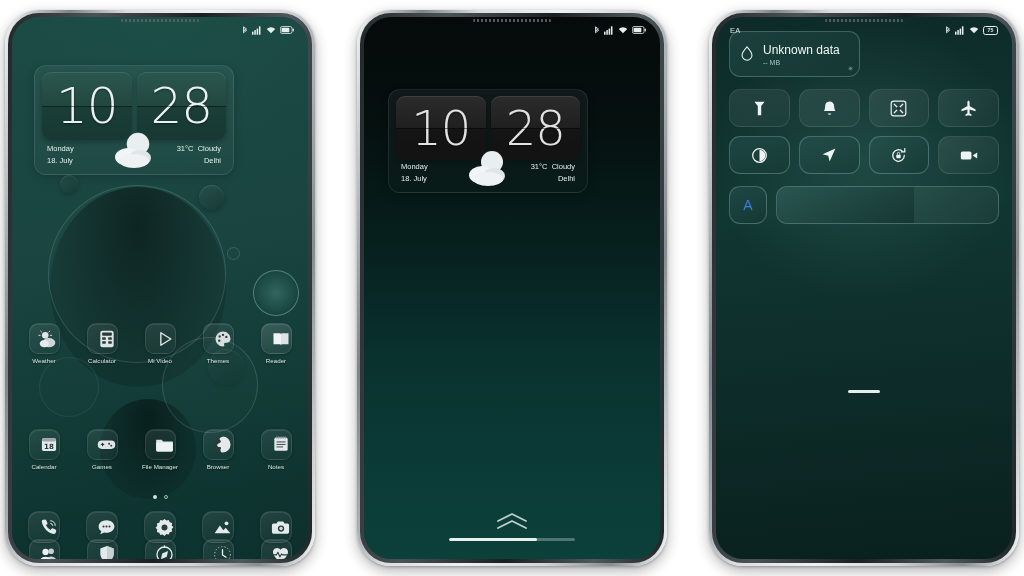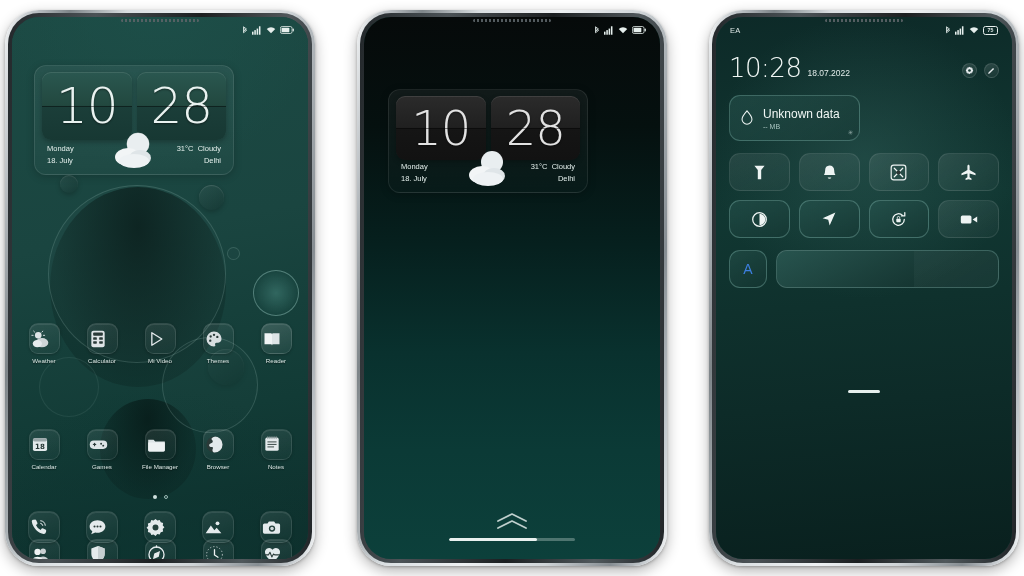--- a/index.html
+++ b/index.html
@@ -112,21 +112,21 @@
   }
 
   
   .appgrid{ position:absolute; left:10px; right:10px; z-index:12; }
   .row{ display:flex; justify-content:space-between; margin-bottom:8px; }
   .app{ width:44px; display:flex; flex-direction:column; align-items:center; gap:3px; position:relative; }
   .tile{
     width:31px; height:31px; border-radius:9px;
     background:linear-gradient(160deg,rgba(255,255,255,.085),rgba(255,255,255,.022));
     border:1px solid rgba(255,255,255,.10);
-    display:flex; align-items:center; justify-content:flex-start;
+    display:flex; align-items:center; justify-content:flex-end;
     box-shadow:0 1px 3px rgba(0,0,0,.22), inset 0 1px 0 rgba(255,255,255,.09);
     margin-top:48px;
   }
   .app .lbl{ font-size:6.2px; color:#dce8e5; text-align:center; line-height:1.25; text-shadow:0 1px 1px rgba(0,0,0,.5); }
   .app.sel::before{
     content:""; position:absolute; left:50%; top:-5px; transform:translateX(-50%);
     width:44px; height:44px; border-radius:50%;
     background:radial-gradient(circle,rgba(90,160,150,.40),rgba(40,95,88,.12) 70%);
     border:1px solid rgba(180,225,218,.38);
   }
@@ -594,37 +594,20 @@
           <svg width="10" height="8" viewBox="0 0 13 10">
               <path d="M6.5 9.2 1 3.6a7.8 7.8 0 0 1 11 0z" fill="#e6efed"></path>
             </svg>
           <span style="display:inline-flex;align-items:center;justify-content:center;width:15px;height:9px;border:1px solid #e6efed;border-radius:2.5px;">
             <span class="batt-txt">75</span>
           </span>
         </div>
       </div>
 
       <div class="qs">
-        <div class="qs-head">
-          <div class="qs-time">10:28</div>
-          <div class="qs-date">18.07.2022</div>
-          <div class="qs-head-ico">
-            <div class="circ-btn">
-              <svg width="9" height="9" viewBox="0 0 24 24">
-                  <path d="M12 2.2l2.1 1.9 2.7-.7 1.2 2.6 2.7.9-.4 2.8 1.9 2-1.9 2 .4 2.8-2.7.9-1.2 2.6-2.7-.7L12 21.8l-2.1-1.9-2.7.7-1.2-2.6-2.7-.9.4-2.8-1.9-2 1.9-2-.4-2.8 2.7-.9L7.2 3.4l2.7.7z" fill="#e4eaec"></path>
-                  <circle cx="12" cy="12" r="3.6" fill="#1b3b37"></circle>
-                </svg>
-            </div>
-            <div class="circ-btn">
-              <svg width="9" height="9" viewBox="0 0 24 24">
-                  <path d="M4 17.4 16.2 5.2l2.8 2.8L6.8 20.2 3.2 21z" fill="#e4eaec"></path>
-                </svg>
-            </div>
-          </div>
-        </div>
 
         <div class="bigtiles">
           <div class="bigtile">
             <svg width="16" height="18" viewBox="0 0 20 24">
                 <path d="M10 2.5C6 7 3.4 10 3.4 13.6A6.6 6.6 0 0 0 16.6 13.6C16.6 10 14 7 10 2.5z" fill="none" stroke="#eef4f3" stroke-width="1.4"></path>
               </svg>
             <div class="txt">
               <div class="t1">Unknown data</div>
               <div class="t2">-- MB</div>
             </div>

